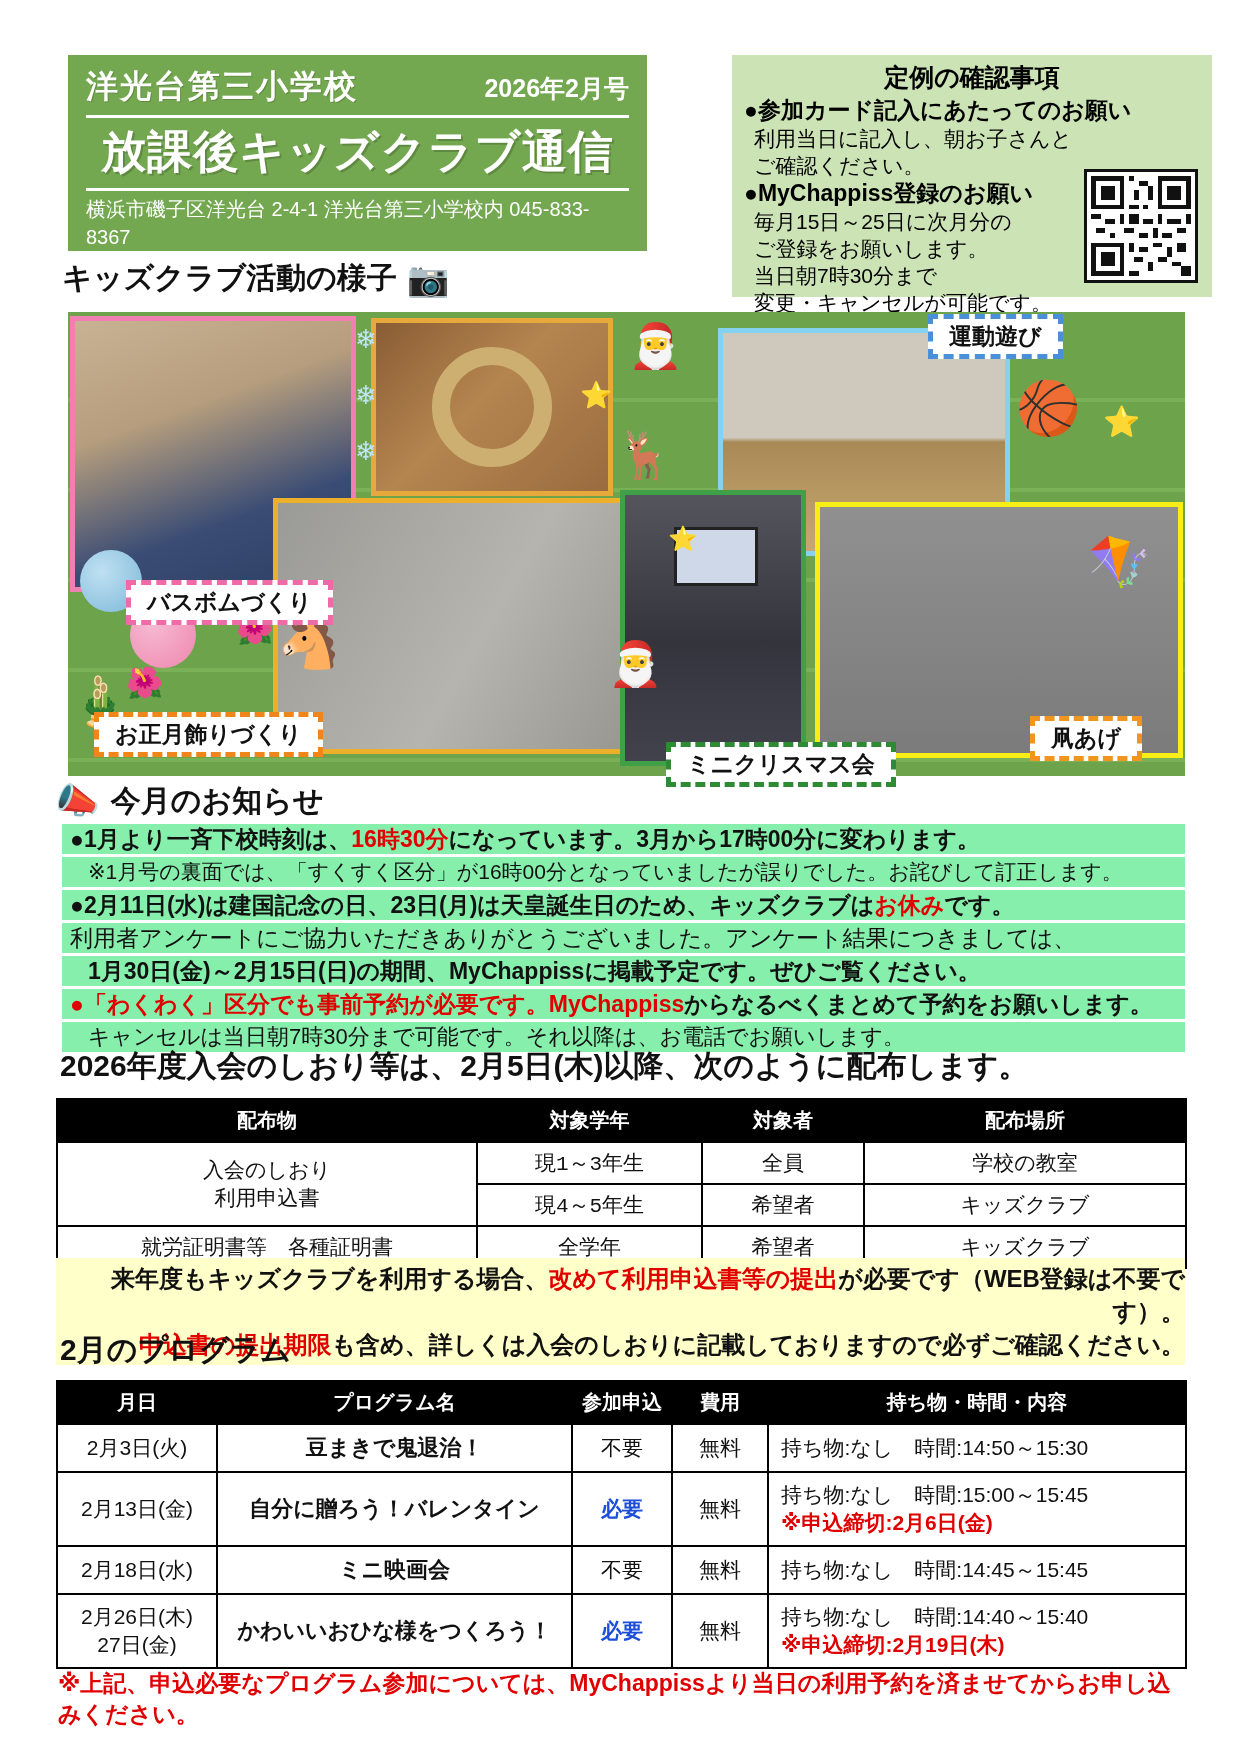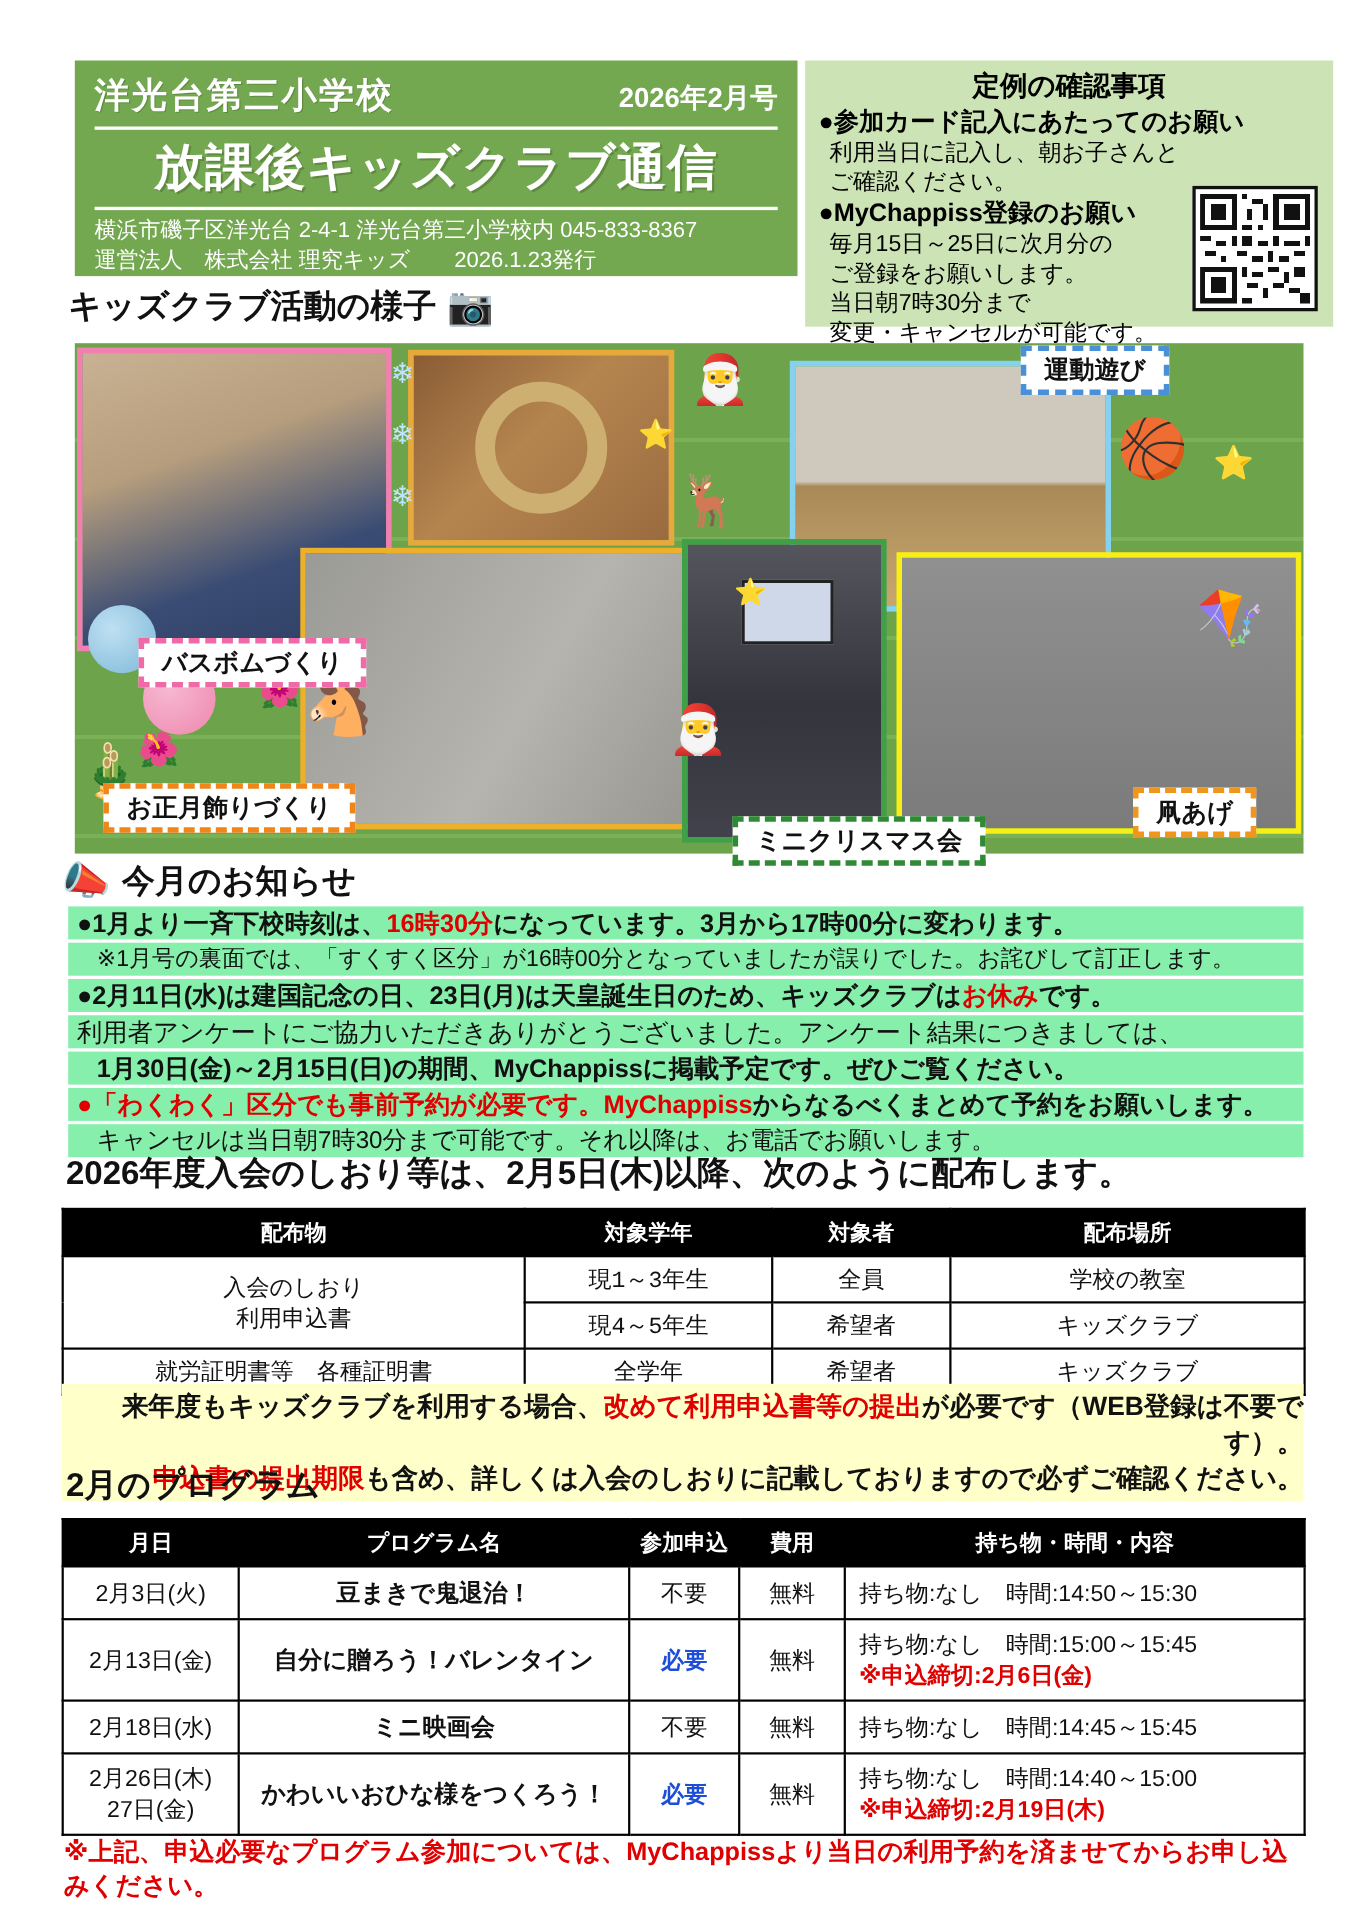--- a/index.html
+++ b/index.html
@@ -1,20 +1,20 @@
 <!DOCTYPE html>
 <html><head>
 <meta charset="utf-8">
 <style>
   html,body{margin:0;padding:0;background:#ffffff;}
   body{font-family:"Liberation Sans","DejaVu Sans",sans-serif;}
   #page{position:relative;width:1241px;height:1755px;background:#ffffff;overflow:hidden;}
 
   
-  #header-green{position:absolute;left:68px;top:55px;width:657px;height:196px;
+  #header-green{position:absolute;left:68px;top:55px;width:579px;height:196px;
     background:#74a850;color:#fff;padding:10px 18px;box-sizing:border-box;}
   .hg-row1{display:flex;justify-content:space-between;align-items:baseline;}
   .school-name{font-size:32px;font-weight:bold;letter-spacing:2px;text-shadow:1px 1px 0 rgba(0,0,0,.18);}
   .issue{font-size:25px;font-weight:bold;}
   .hg-rule{border:none;border-top:3px solid #fff;margin:6px 0 4px 0;}
   .main-title{font-size:45px;font-weight:bold;text-align:center;letter-spacing:1px;
     text-shadow:2px 2px 0 rgba(0,0,0,.18);margin:2px 0 4px 0;}
   .hg-sub{font-size:20px;line-height:28px;}
 
   #confirm-box{position:absolute;left:732px;top:55px;width:480px;height:242px;
@@ -329,21 +329,21 @@
         <td>無料</td>
         <td class="detail-cell">持ち物:なし　時間:14:45～15:45</td>
       </tr>
       <tr>
         <td class="preline">2月26日(木)
 27日(金)</td>
         <td class="pname">かわいいおひな様をつくろう！</td>
         <td class="signup-need">必要</td>
         <td>無料</td>
         <td class="detail-cell">
-          <div>持ち物:なし　時間:14:40～15:00</div>
+          <div>持ち物:なし　時間:14:40～15:40</div>
           <div class="redb">※申込締切:2月19日(木)</div>
         </td>
       </tr>
     </tbody>
       </table>
   </div>
 
   <div id="footnote">※上記、申込必要なプログラム参加については、MyChappissより当日の利用予約を済ませてからお申し込みください。</div>
 
 </div>

